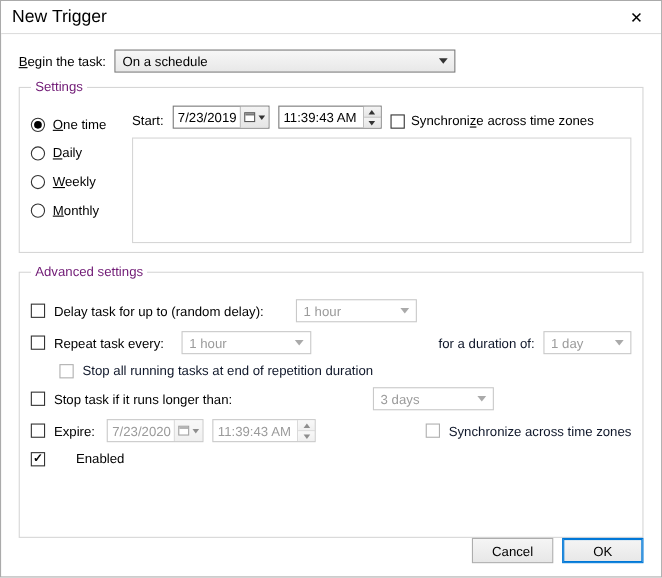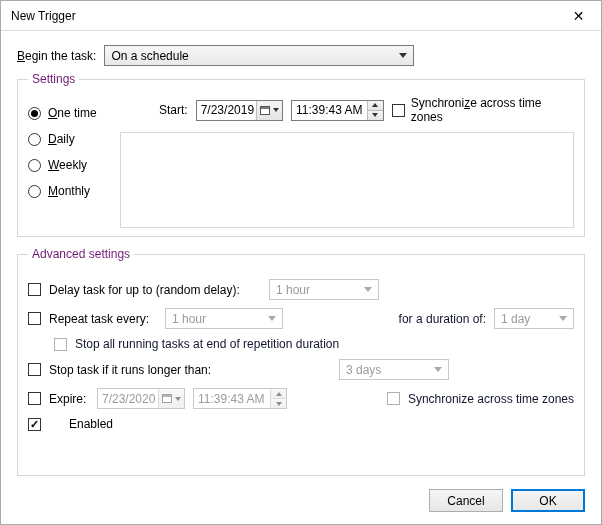--- a/index.html
+++ b/index.html
@@ -16,21 +16,21 @@
   }
   .titlebar {
     height: 30px;
     display: flex;
     align-items: center;
     justify-content: space-between;
     padding: 0 0 0 10px;
     border-bottom: 1px solid #ddd;
     background: #fff;
   }
-  .title { font-size: 12px; }
+  .title { font-size: 16px; }
   .close-btn {
     width: 45px; height: 29px;
     display:flex; align-items:center; justify-content:center;
     font-size: 14px;
   }
   .content { padding: 14px 16px 8px 16px; }
   .row { display:flex; align-items:center; gap:8px; }
   .begin-row { margin-bottom: 6px; }
   .begin-select {
     flex: 0 0 310px;
@@ -49,21 +49,21 @@
   legend { padding: 0 4px; color:#701a75; }
   .settings-body { display:flex; gap:6px; }
   .freq-col { width: 86px; padding-top:6px; }
   .radio-row { display:flex; align-items:center; gap:7px; margin: 4px 0 12px 0; }
   .radio {
     width:13px;height:13px;border:1px solid #333;border-radius:50%;
     display:inline-flex;align-items:center;justify-content:center;background:#fff;
   }
   .radio.sel::after { content:"";width:7px;height:7px;background:#000;border-radius:50%; }
   .start-panel { flex:1; }
-  .start-row { display:flex; align-items:center; gap:8px; margin-bottom:8px;margin-left:39px; }
+  .start-row { display:flex; align-items:flex-end; gap:8px; margin-bottom:8px; }
   .txtbox {
     height:21px;border:1px solid #7a7a7a;background:#fff;display:flex;align-items:center;
     padding:0 4px;
   }
   .date-box { width:88px; position:relative; padding-right:28px; }
   .date-split { position:absolute; right:0; top:0; height:100%; width:26px; border-left:1px solid #bdbdbd;
     display:flex; align-items:center; justify-content:center; background:linear-gradient(#f4f4f4,#e5e5e5); }
   .date-split .mini { width:10px;height:9px;border:1px solid #555;background:#fff;position:relative; }
   .date-split .mini::before{content:"";position:absolute;top:0;left:0;right:0;height:2px;background:#7a7a7a;}
   .date-split .drop { margin-left:3px; width:0;height:0;border-left:3px solid transparent;border-right:3px solid transparent;border-top:4px solid #333; }
@@ -165,21 +165,21 @@
           <div class="row" style="gap:6px;">
             <span class="chk"></span>
             <span><span>Synchroni</span><span class="u">z</span><span>e across time zones</span></span>
           </div>
         </div>
         <div class="extra-area"></div>
       </div>
     </div>
   </fieldset>
 
-  <fieldset style="padding-bottom:36px;">
+  <fieldset style="padding-bottom:56px;">
     <legend>Advanced settings</legend>
 
     <div class="adv-line">
       <span class="chk"></span>
       <span style="width:212px">Delay task for up to (random delay):</span>
       <div class="combo disabled" style="width:110px">
         <span>1 hour</span>
         <span class="chev" style="border-top-color:#aaa"></span>
       </div>
     </div>

